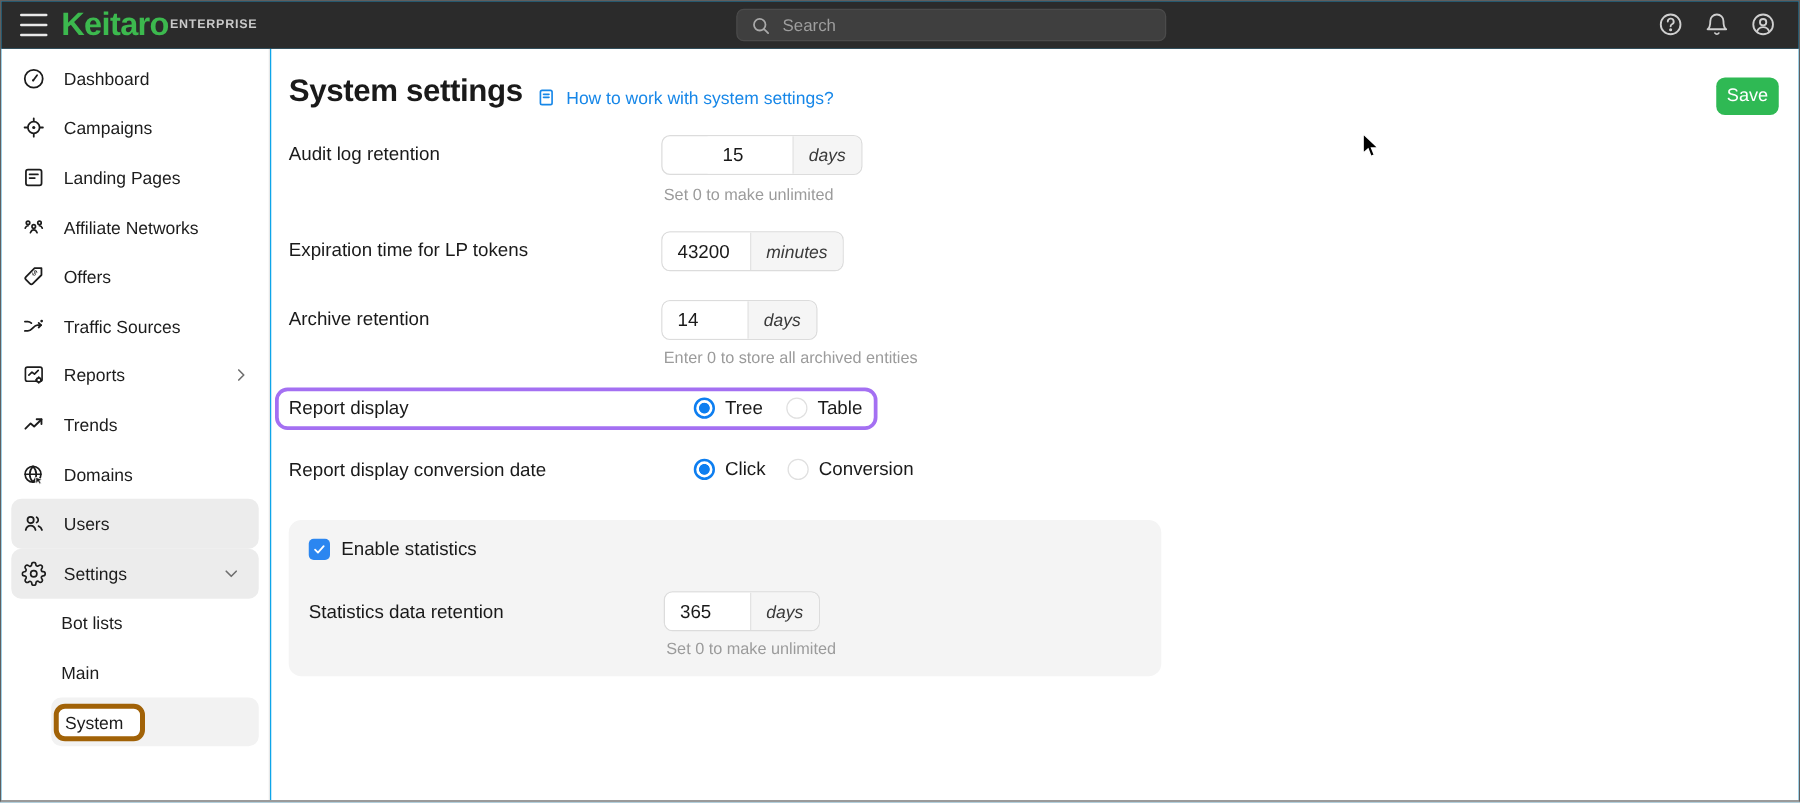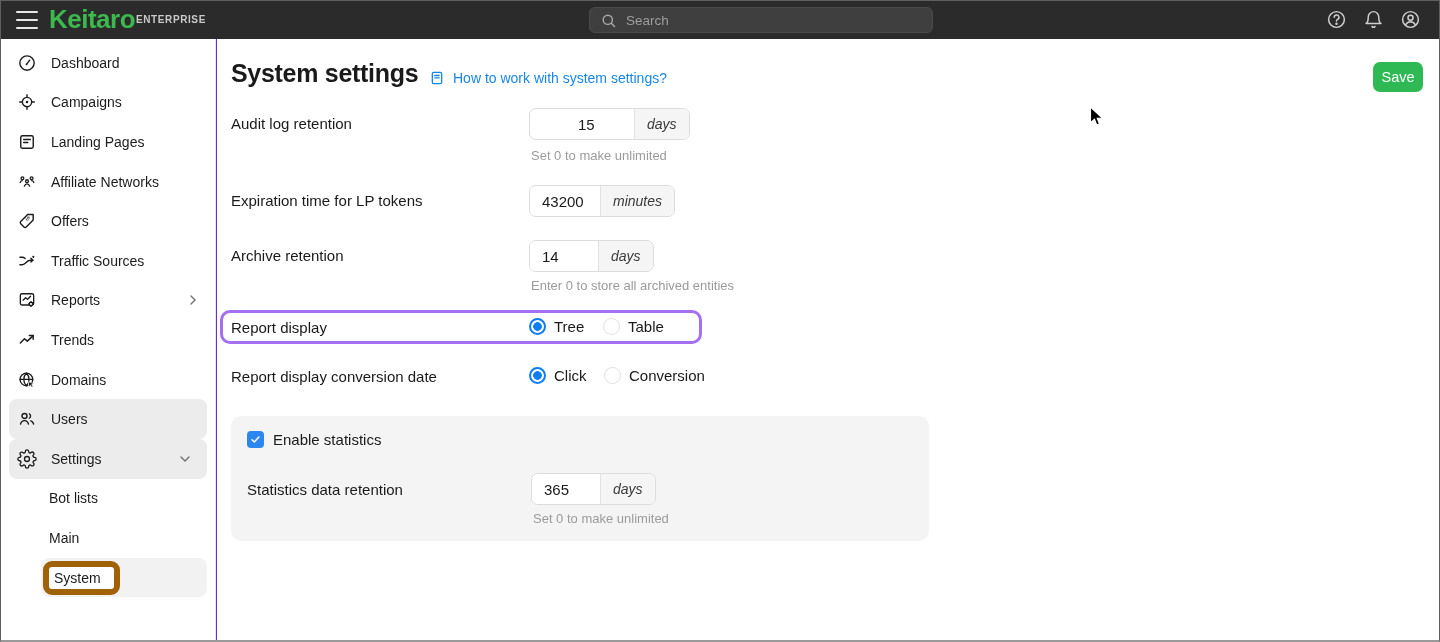--- a/index.html
+++ b/index.html
@@ -1,17 +1,17 @@
 <!DOCTYPE html>
 <html><head>
 <meta charset="utf-8">
 <style>
   * { margin:0; padding:0; box-sizing:border-box; }
   body { font-family:"Liberation Sans", sans-serif; background:#e9e9e9; }
-  .screen { position:relative; width:1440px; height:642px; background:#6d28d9;
+  .screen { position:relative; width:1440px; height:642px; background:#0ea5e9;
             border:1px solid #5f5f5f; border-bottom:2px solid #9a9a9a; overflow:hidden; }
 
   
   .topbar { position:absolute; left:0; top:0; width:100%; height:38px; background:#2b2b2b; z-index:30; }
   .hamburger { position:absolute; left:15px; top:10px; width:22px; height:18px; display:flex;
                flex-direction:column; justify-content:space-between; cursor:pointer; }
   .hamburger span { display:block; height:2.4px; background:#e8e8e8; border-radius:2px; }
   .logo { position:absolute; left:48px; top:3px; font-size:26px; font-weight:800; color:#3cb94e; letter-spacing:-0.5px; }
   .edition { position:absolute; left:135px; top:13px; font-size:10px; font-weight:700; color:#c9c9c9; letter-spacing:0.6px; }
   .searchbox { position:absolute; left:588px; top:6px; width:344px; height:26px; background:#3f3f3f;
@@ -26,42 +26,42 @@
   .sidebar { position:absolute; left:0; top:38px; width:215px; height:604px; background:#fff;
              border-right:1px solid #e8e8e8; padding-top:4px; z-index:10; }
   .nav-item { position:relative; height:39.6px; display:flex; align-items:center; padding-left:16px;
               gap:14px; font-size:14px; color:#1c1c1c; cursor:pointer; }
   .nav-item.hl { margin:0 8px; padding-left:8px; background:#ececec; border-radius:8px; }
   .nicon { width:20px; height:20px; color:#1c1c1c; flex:0 0 auto; display:flex; }
   .nicon svg { width:20px; height:20px; }
   .chev { position:absolute; right:14px; top:50%; transform:translateY(-50%); width:16px; height:16px; color:#6f6f6f; }
   .nav-sub { height:39.6px; display:flex; align-items:center; padding-left:48px; font-size:14px; color:#1c1c1c; cursor:pointer; }
   .nav-sub.sys-row { margin-left:40px; margin-right:8px; padding-left:0; background:#f2f2f2; border-radius:8px; }
-  .sys-badge { display:inline-flex; align-items:center; border:6px solid #a16207; border-radius:9px;
+  .sys-badge { display:inline-flex; align-items:center; border:4px solid #a16207; border-radius:9px;
                padding:3px 13px 3px 5px; margin-left:2px; background:#fff; }
 
   
   .main { position:absolute; left:216px; top:38px; right:0; bottom:0; background:#fff; }
   .abs { position:absolute; }
   .page-title { left:14px; top:20px; font-size:25px; font-weight:700; color:#1a1a1a; letter-spacing:-0.3px; }
   .help-link { left:212px; top:31px; display:flex; align-items:center; gap:8px; color:#1787e8;
                font-size:14px; font-weight:500; cursor:pointer; }
   .save-btn { right:16px; top:23px; width:50px; height:30px; background:#2fb954; color:#fff; border:none;
               border-radius:7px; font-size:14.5px; font-family:"Liberation Sans", sans-serif; cursor:pointer; }
   .flabel { font-size:15px; color:#1a1a1a; }
   .hint { font-size:13px; color:#9b9b9b; }
   .igroup { display:flex; height:32px; border:1px solid #dcdcdc; border-radius:7px; overflow:hidden; background:#fff; }
   .igroup input { border:none; outline:none; padding:0 12px; font-size:15px; color:#1a1a1a; width:68px;
                   font-family:"Liberation Sans", sans-serif; }
   .igroup.w-min input { width:70px; }
   .igroup .unit { display:flex; align-items:center; padding:0 12px; background:#f5f5f5;
                   border-left:1px solid #e3e3e3; color:#3a3a3a; font-size:14px;font-style:italic; }
   .hl-box { left:3px; top:271px; width:482px; height:34px; border:3px solid #a470f2; border-radius:10px; }
   .hl-box .flabel { position:absolute; left:8px; top:50%; transform:translateY(-50%); }
-  .rgroup { display:flex; align-items:center; gap:8px; cursor:pointer; }
+  .rgroup { display:flex; align-items:center; gap:8px; cursor:pointer;margin-left:26px; }
   .radio { width:17px; height:17px; border-radius:50%; flex:0 0 auto; }
   .radio.on { border:2px solid #0d7ef0; background:radial-gradient(circle, #0d7ef0 0 4px, #fff 4.6px); }
   .radio.off { border:1.5px solid #e0e0e0; background:#fff; }
   .rlabel { font-size:15px; color:#1a1a1a; }
   .panel { left:14px; top:377px; width:698px; height:125px; background:#f4f4f4; border-radius:10px; }
   .checkrow { left:30px; top:392px; display:flex; align-items:center; gap:9px; cursor:pointer; }
   .checkbox { width:17px; height:17px; background:#2b86f0; border-radius:4px; display:flex;
               align-items:center; justify-content:center; }
   .cursor { position:absolute; left:1088px; top:105px; z-index:50; pointer-events:none; }
 </style>

